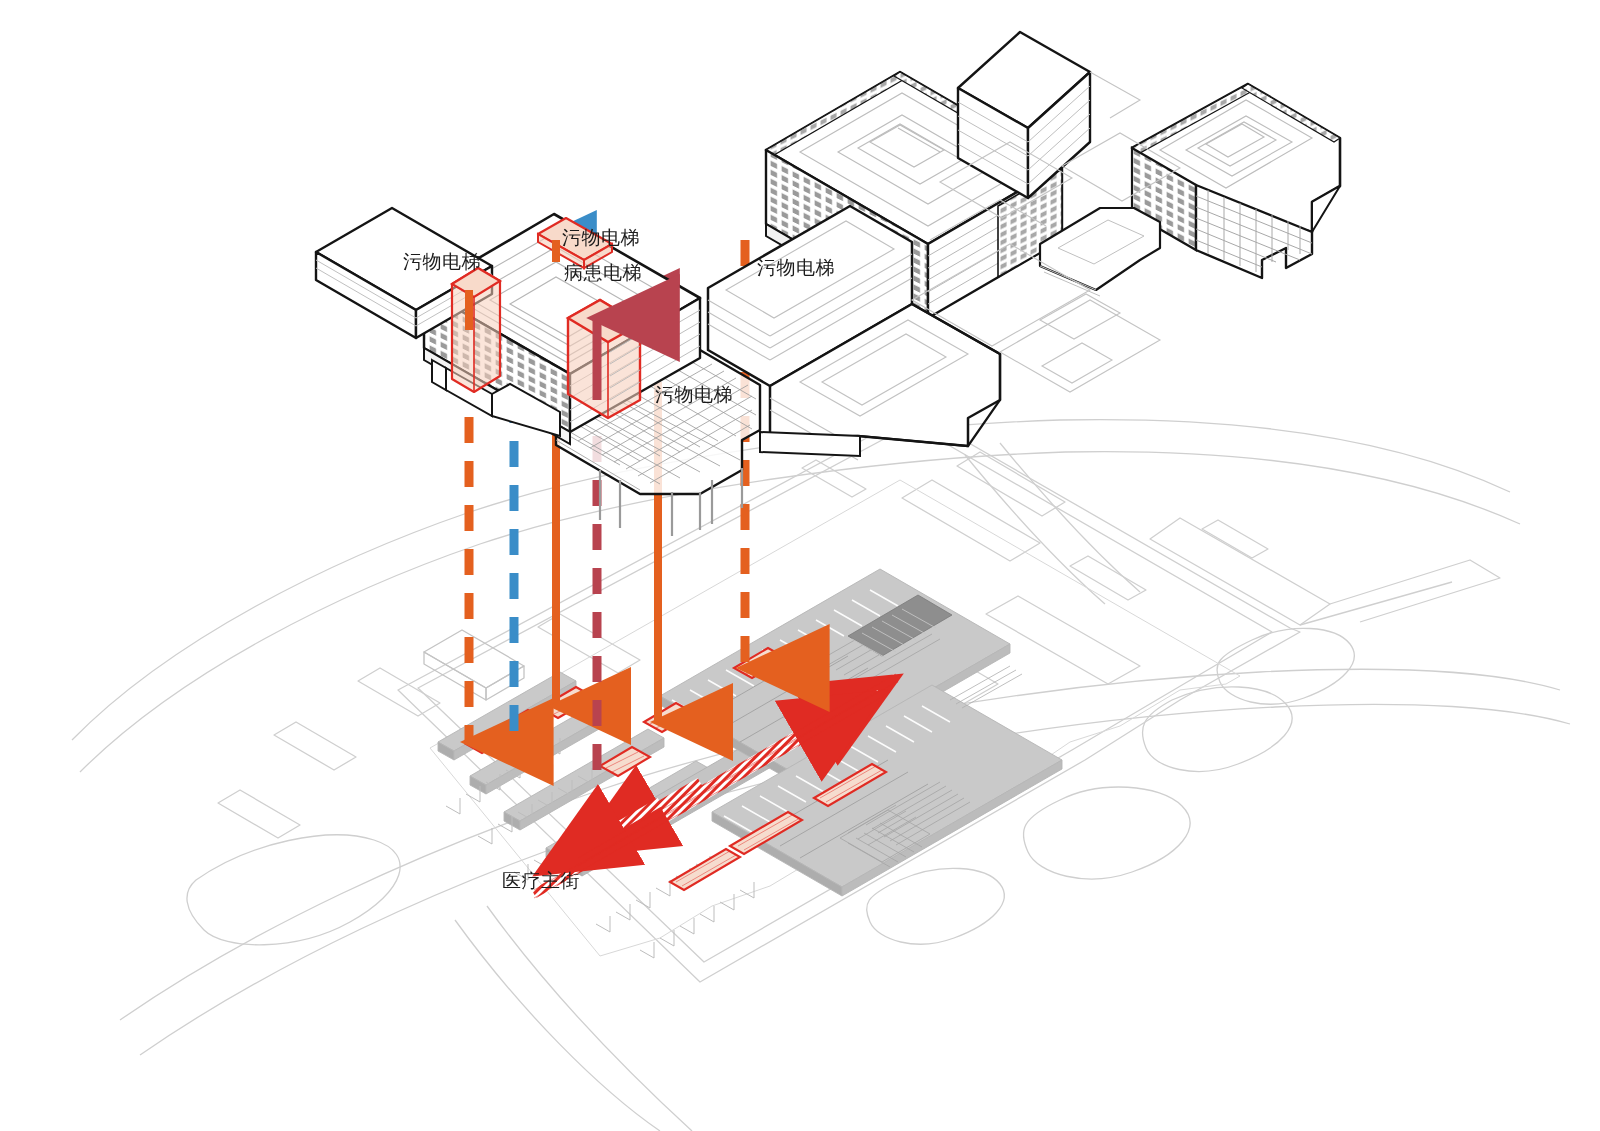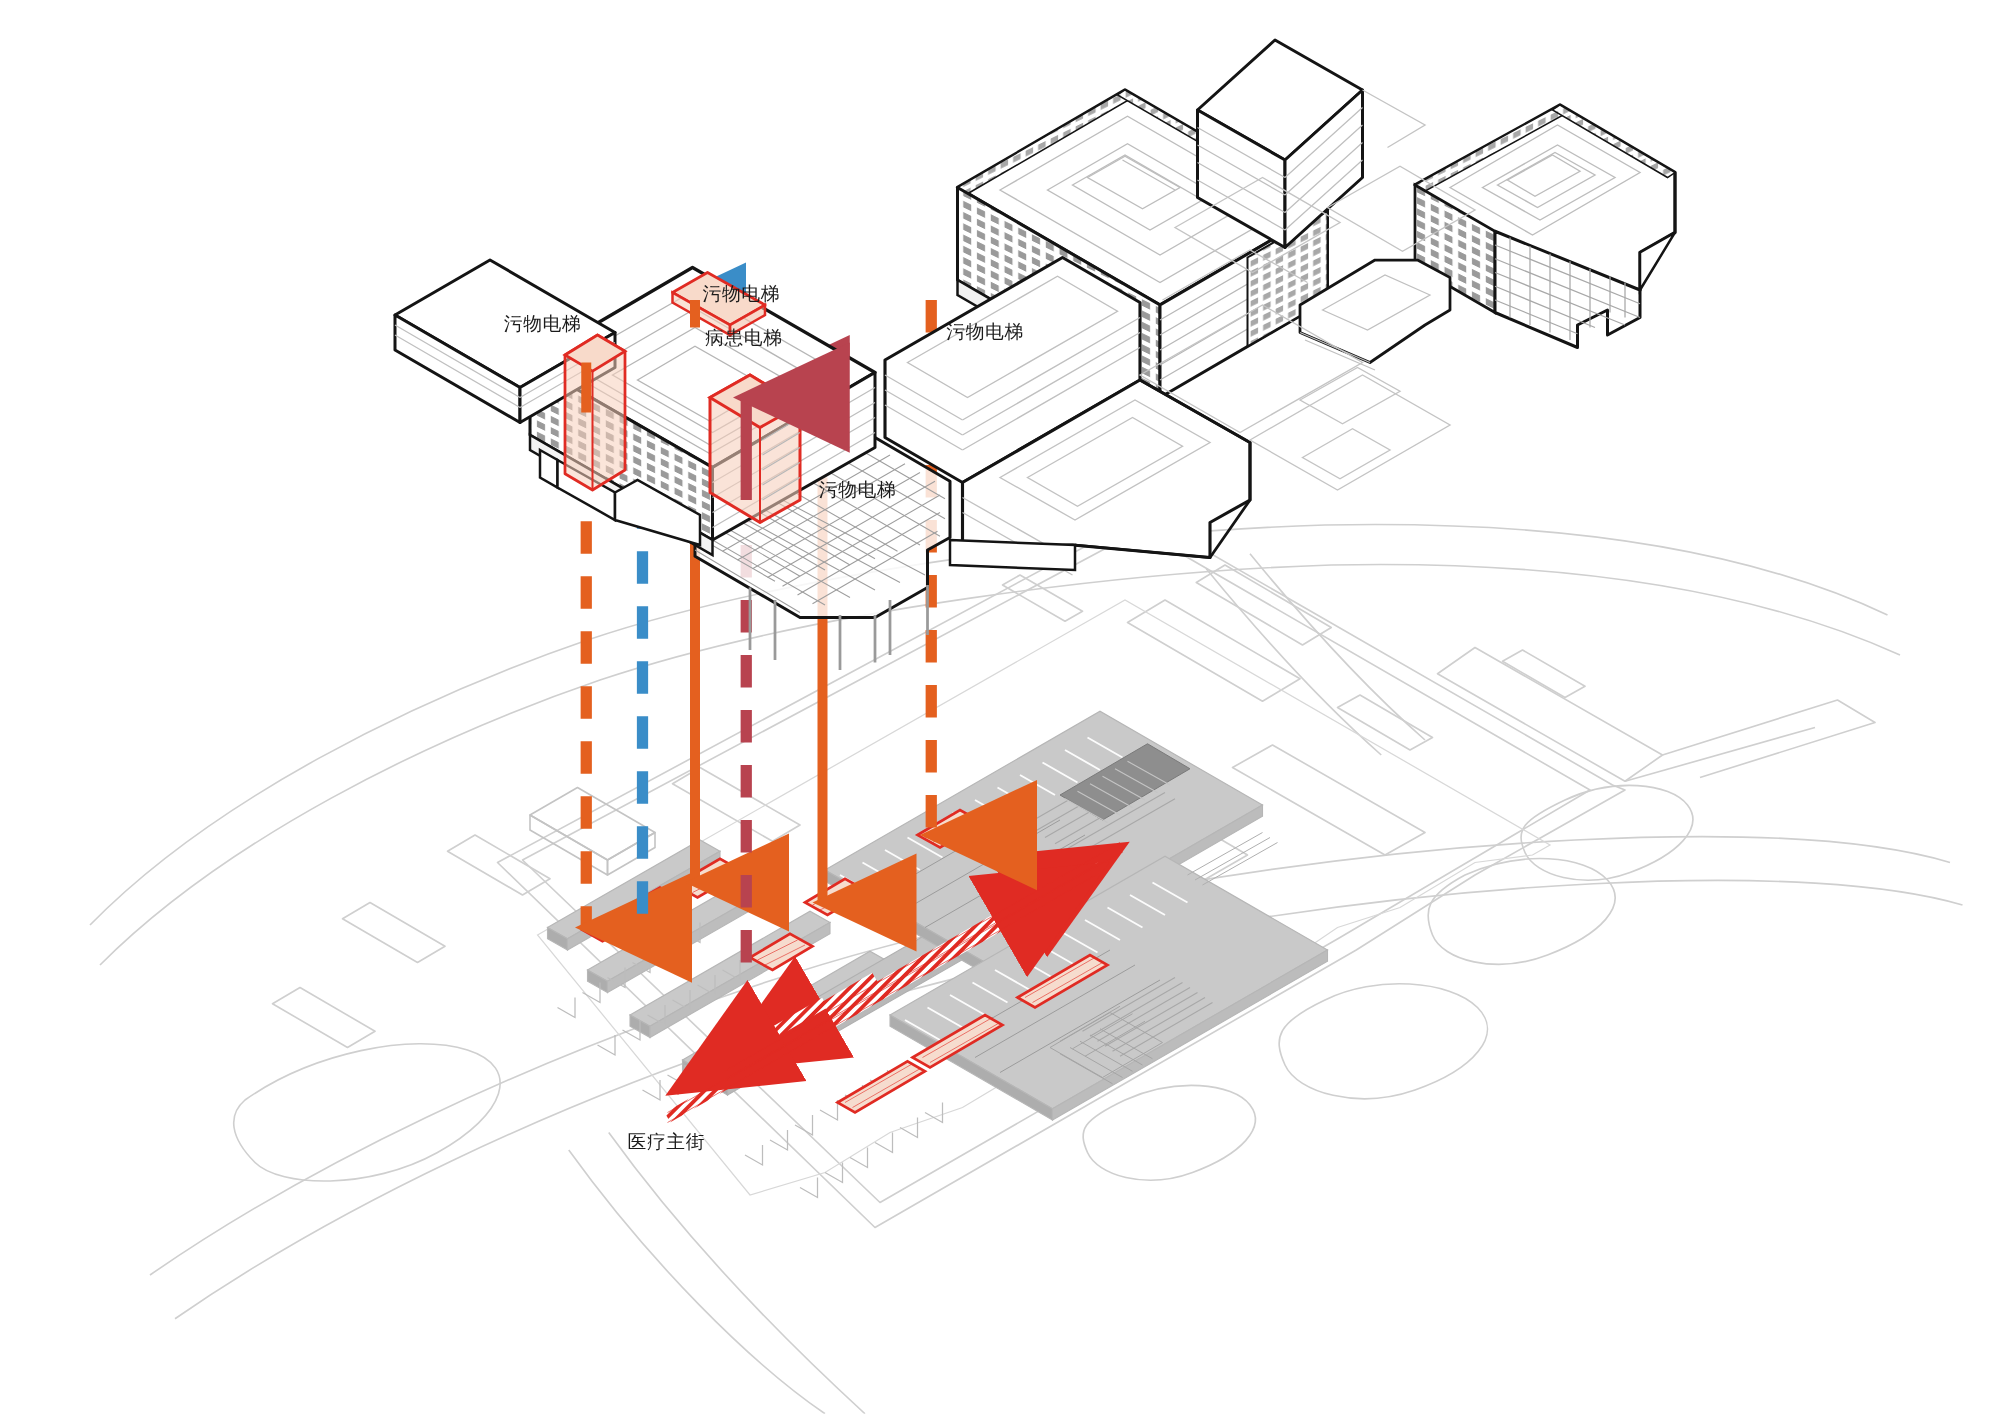--- a/index.html
+++ b/index.html
@@ -6,21 +6,21 @@
   html,body{margin:0;padding:0;background:#ffffff;}
   body{
     font-family:"Liberation Sans","DejaVu Sans",sans-serif;
     width:1600px;height:1131px;overflow:hidden;position:relative;
   }
   #stage{position:relative;width:1600px;height:1131px;background:#fff;}
   #stage svg{position:absolute;top:0;left:0;width:1600px;height:1131px;}
   .lbl{
     position:absolute;
     font-family:"Liberation Sans","DejaVu Sans",sans-serif;
-    font-size:15px;
+    font-size:19px;
     color:#1b1b1b;
     white-space:nowrap;
     letter-spacing:0.5px;
     line-height:1;
     pointer-events:none;
   }
 </style>
 </head>
 <body>
 
@@ -422,15 +422,15 @@
 <div class="lbl" style="left:403px;top:252px;">污物电梯</div>
 
 <div class="lbl" style="left:562px;top:228px;">污物电梯</div>
 
 <div class="lbl" style="left:564px;top:263px;">病患电梯</div>
 
 <div class="lbl" style="left:757px;top:258px;">污物电梯</div>
 
 <div class="lbl" style="left:655px;top:385px;">污物电梯</div>
 
-<div class="lbl" style="left:502px;top:906px;text-align:center;">医疗主街</div>
+<div class="lbl" style="left:502px;top:871px;text-align:center;">医疗主街</div>
 
 </div>
 
 </body></html>

